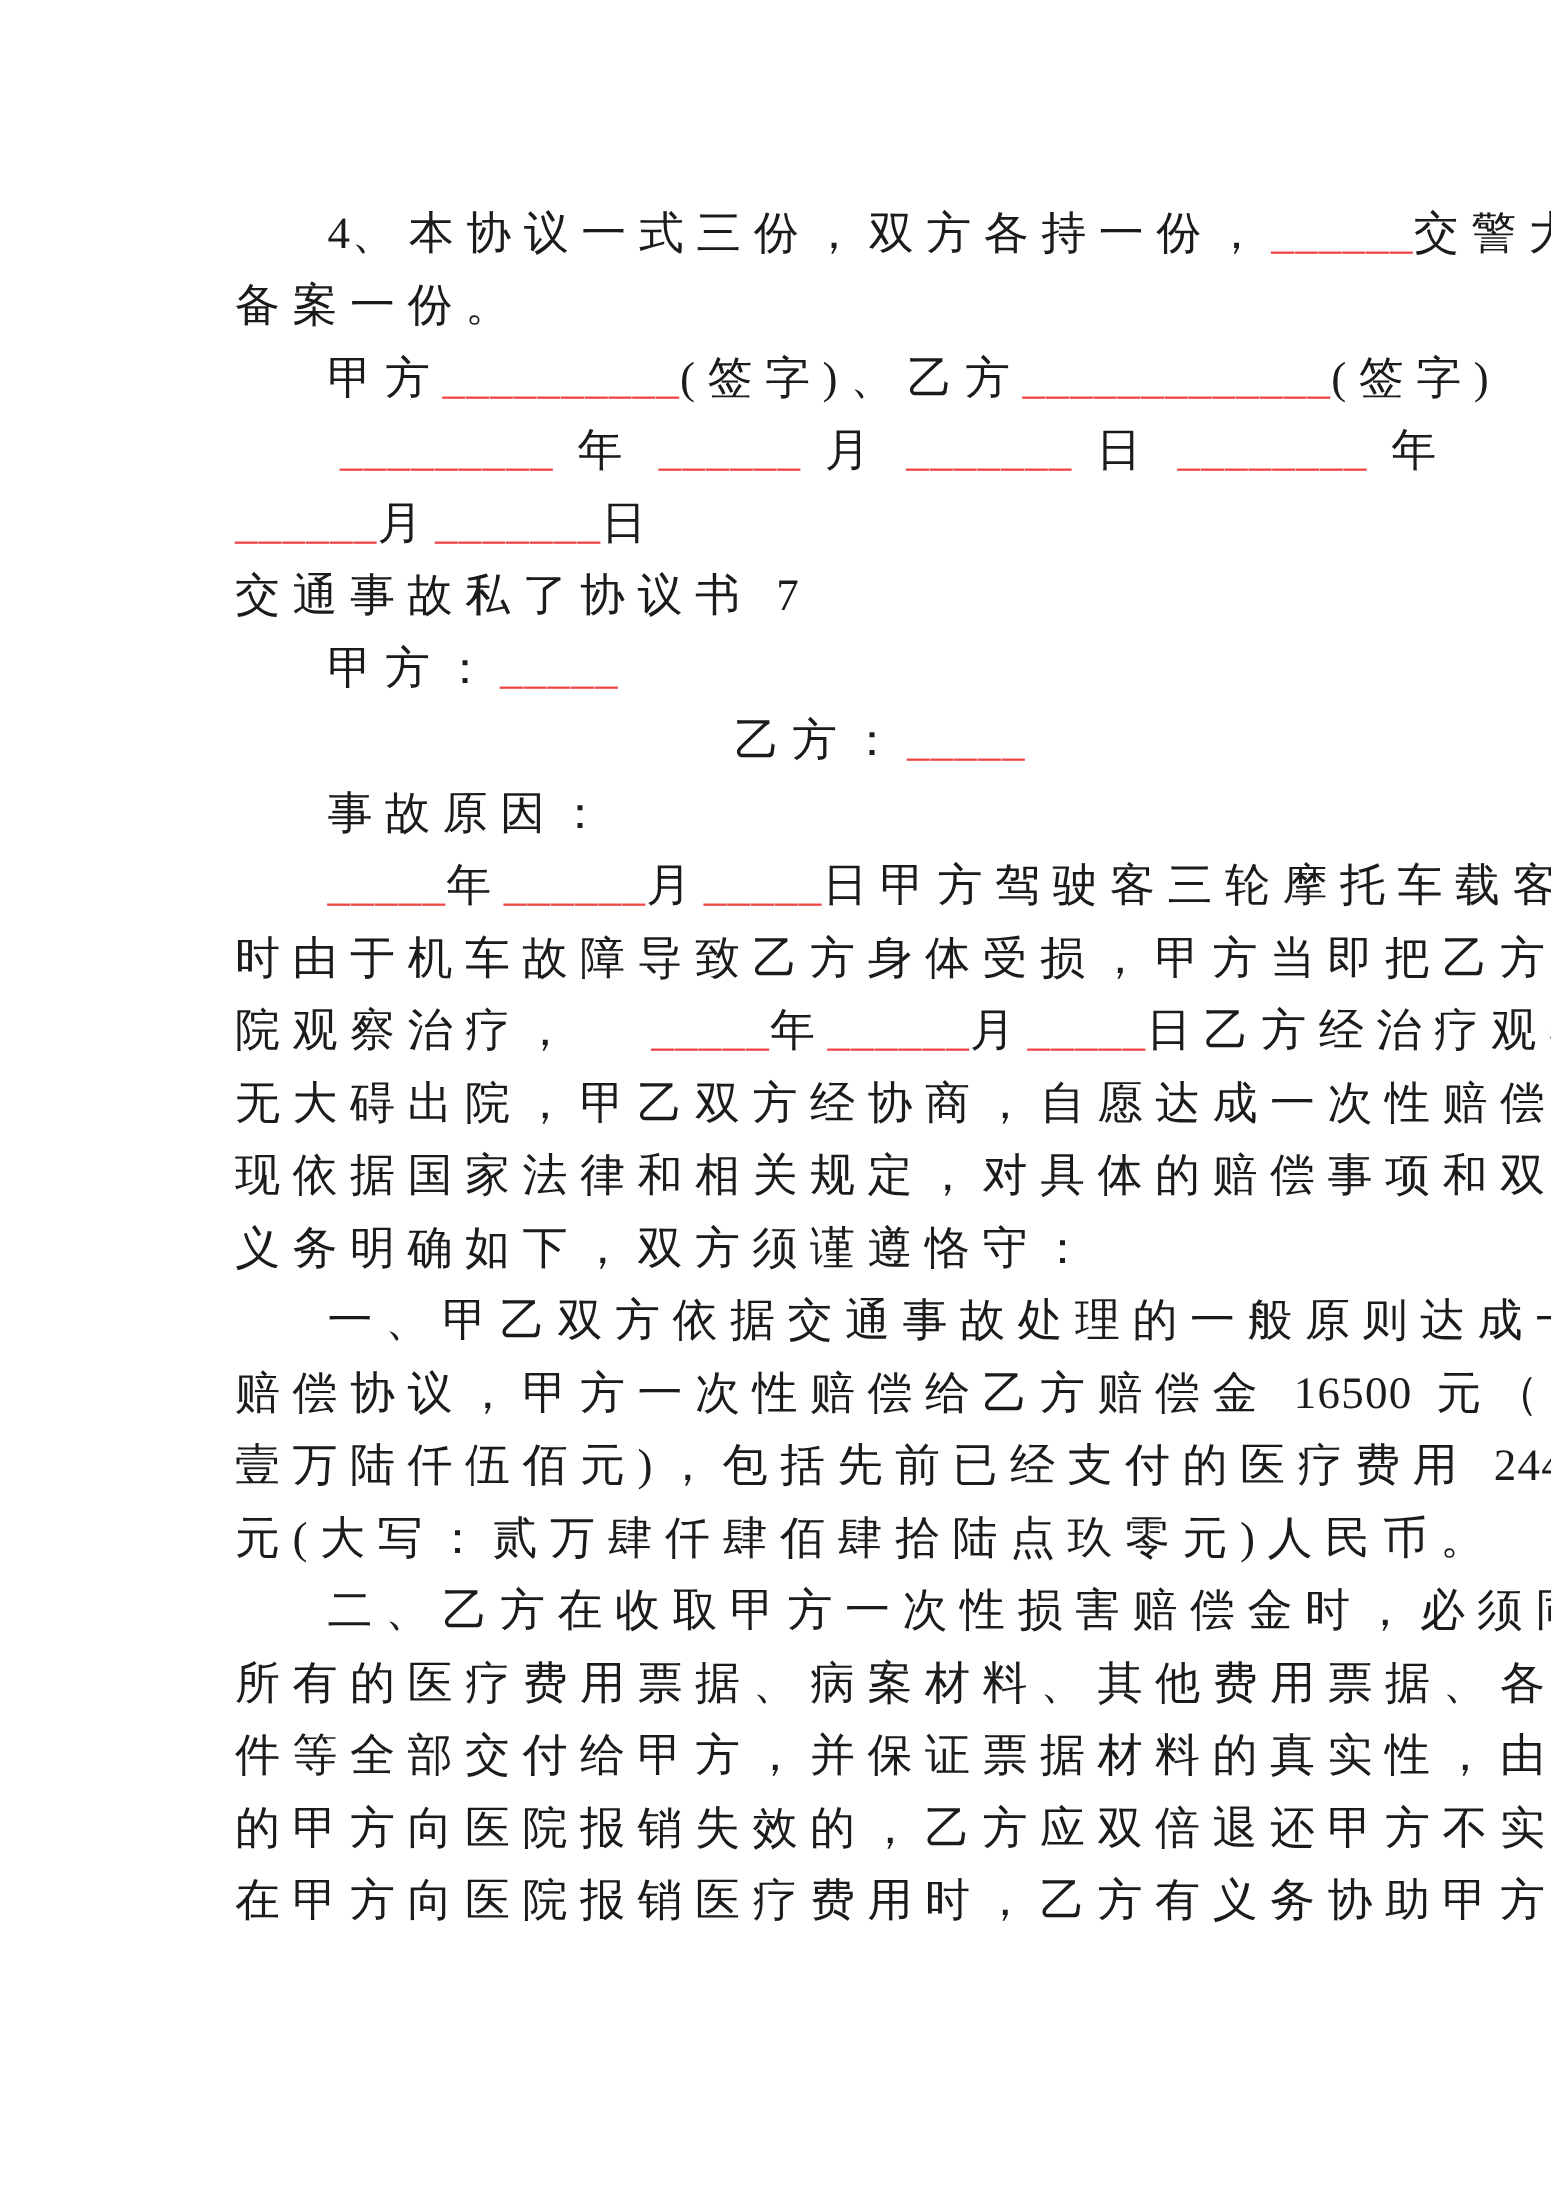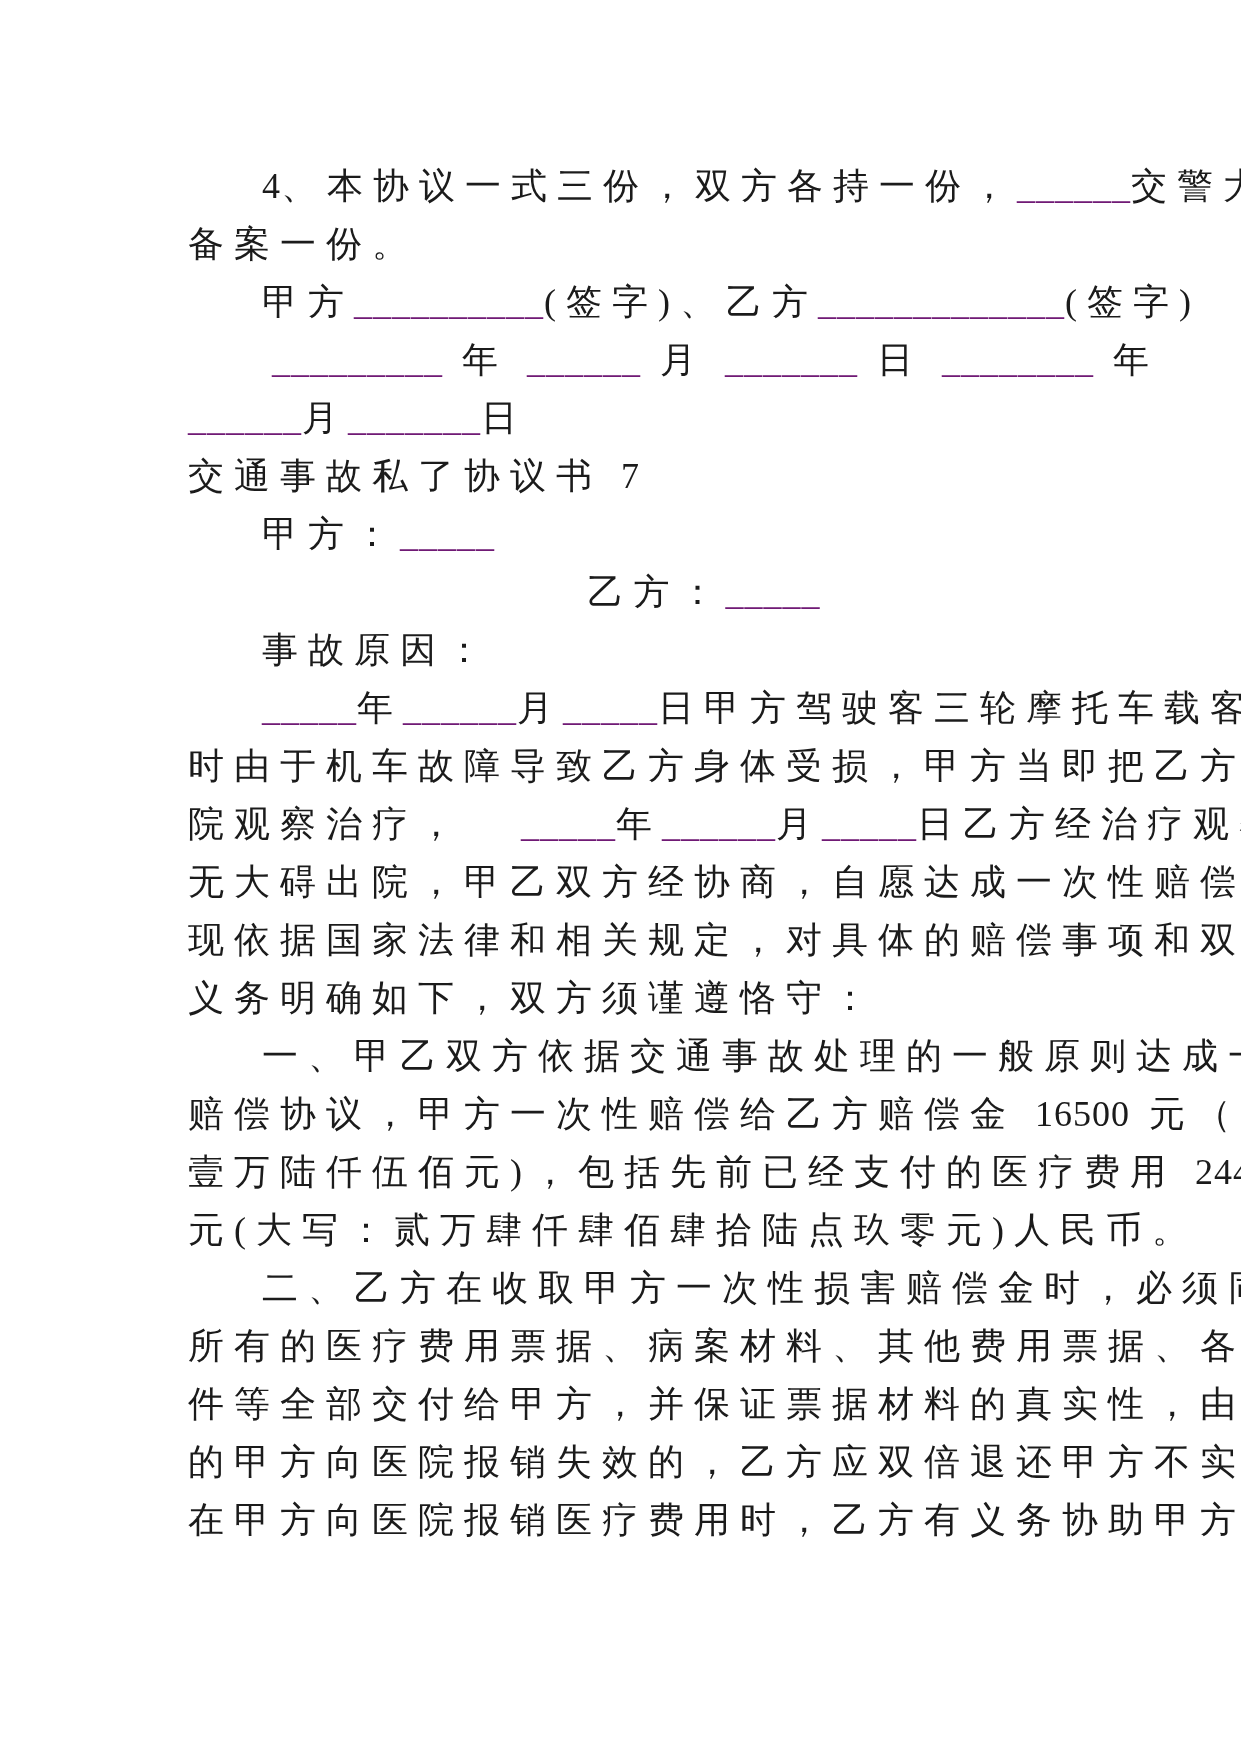--- a/index.html
+++ b/index.html
@@ -26,21 +26,21 @@
     white-space: pre;
   }
   .line {
     min-height: 58px;
   }
   .ind-none  { padding-left: 0; }
   .ind-first { padding-left: 74px; }
   .ind-date  { padding-left: 84px; }
   .ind-deep  { padding-left: 126px; text-align: center; }
   .blank {
-    color: #701a75;
+    color: #ef4444;
     letter-spacing: 1px;
   }
   .num {
     letter-spacing: 1px;
   }
 </style>
 </head>
 <body>
 
 <div class="doc"><div class="line ind-first"><span class="num">4</span>、本协议一式三份，双方各持一份，<span class="blank">______</span>交警大队</div><div class="line ind-none">备案一份。</div><div class="line ind-first">甲方<span class="blank">__________</span>(签字)、乙方<span class="blank">_____________</span>(签字)</div><div class="line ind-date"><span class="blank">_________</span> 年 <span class="blank">______</span> 月 <span class="blank">_______</span> 日 <span class="blank">________</span> 年</div><div class="line ind-none"><span class="blank">______</span>月<span class="blank">_______</span>日</div><div class="line ind-none">交通事故私了协议书 <span class="num">7</span></div><div class="line ind-first">甲方：<span class="blank">_____</span></div><div class="line ind-deep">乙方：<span class="blank">_____</span></div><div class="line ind-first">事故原因：</div><div class="line ind-first"><span class="blank">_____</span>年<span class="blank">______</span>月<span class="blank">_____</span>日甲方驾驶客三轮摩托车载客</div><div class="line ind-none">时由于机车故障导致乙方身体受损，甲方当即把乙方送往医</div><div class="line ind-none">院观察治疗，   <span class="blank">_____</span>年<span class="blank">______</span>月<span class="blank">_____</span>日乙方经治疗观察</div><div class="line ind-none">无大碍出院，甲乙双方经协商，自愿达成一次性赔偿协议，</div><div class="line ind-none">现依据国家法律和相关规定，对具体的赔偿事项和双方权利</div><div class="line ind-none">义务明确如下，双方须谨遵恪守：</div><div class="line ind-first">一、甲乙双方依据交通事故处理的一般原则达成一次性</div><div class="line ind-none">赔偿协议，甲方一次性赔偿给乙方赔偿金 <span class="num">16500</span> 元（大写：</div><div class="line ind-none">壹万陆仟伍佰元)，包括先前已经支付的医疗费用 <span class="num">24446.90</span></div><div class="line ind-none">元(大写：贰万肆仟肆佰肆拾陆点玖零元)人民币。</div><div class="line ind-first">二、乙方在收取甲方一次性损害赔偿金时，必须同时将</div><div class="line ind-none">所有的医疗费用票据、病案材料、其他费用票据、各相关证</div><div class="line ind-none">件等全部交付给甲方，并保证票据材料的真实性，由此造成</div><div class="line ind-none">的甲方向医院报销失效的，乙方应双倍退还甲方不实部分。</div><div class="line ind-none">在甲方向医院报销医疗费用时，乙方有义务协助甲方提供相</div></div>

